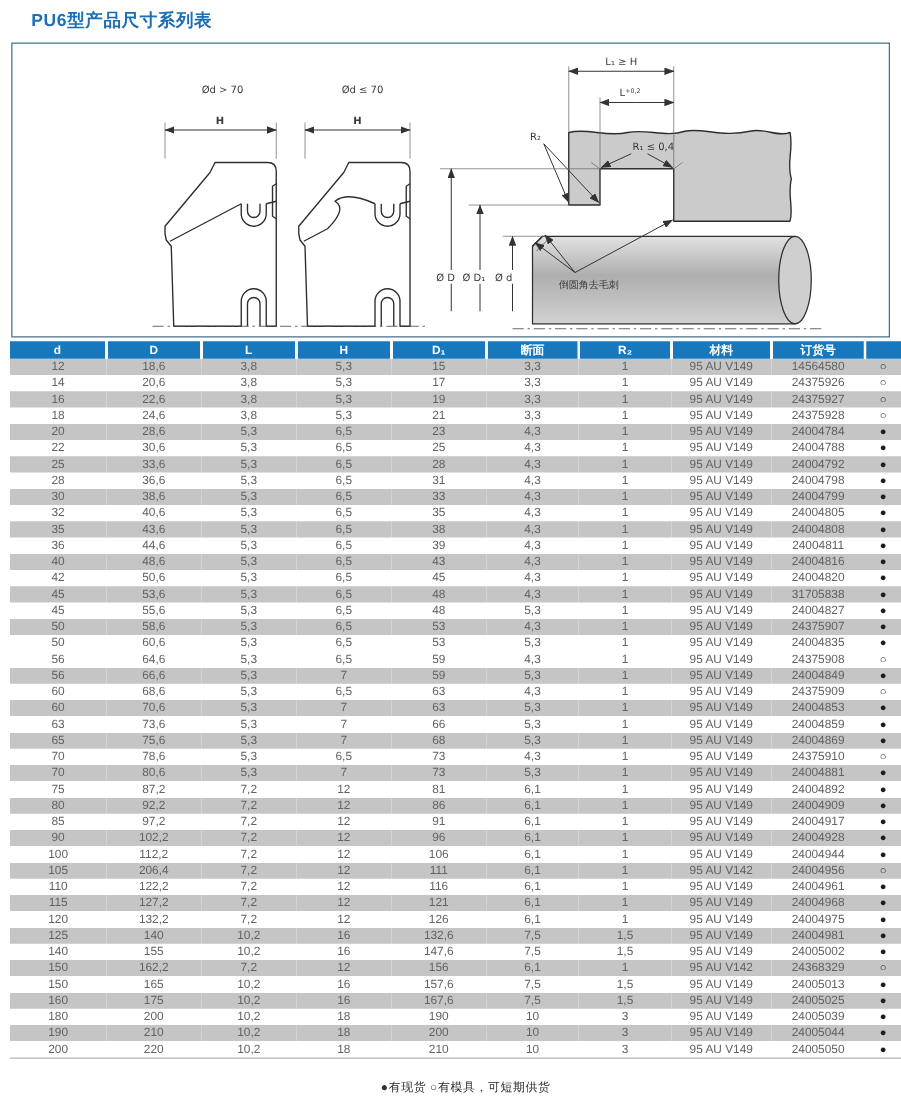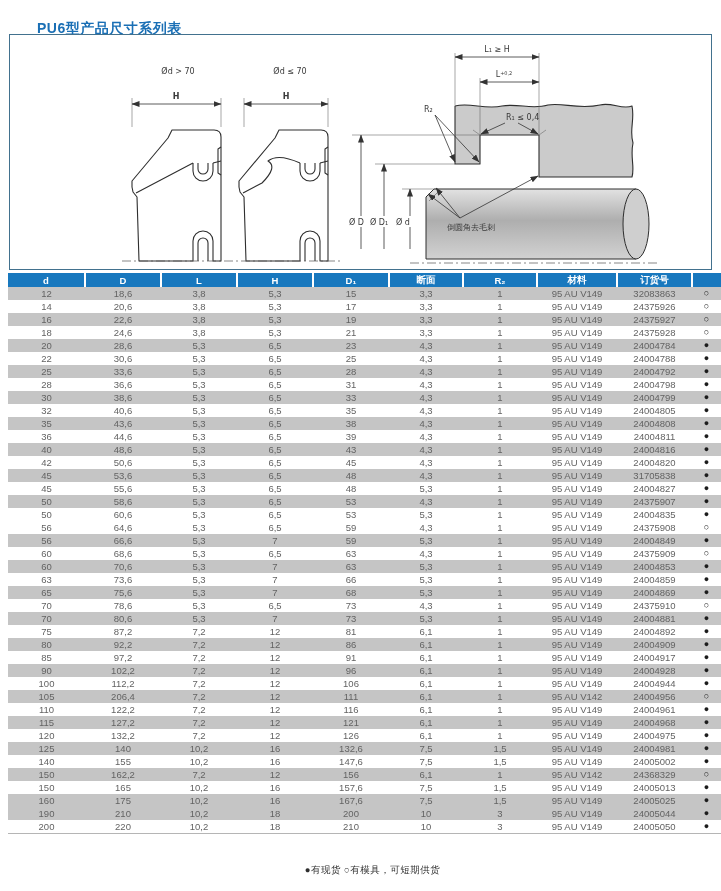--- a/index.html
+++ b/index.html
@@ -2,21 +2,21 @@
 <html><head>
 <meta charset="utf-8">
 <style>
   html,body{margin:0;padding:0;}
   body{
     width:721px;height:891px;position:relative;background:#ffffff;
     font-family:"Liberation Sans","DejaVu Sans",sans-serif;
     -webkit-font-smoothing:antialiased;overflow:hidden;
   }
   .page-title{
-    position:absolute;left:25px;top:8px;margin:12px;
+    position:absolute;left:25px;top:8px;margin:0;
     font-size:14px;font-weight:bold;color:#1a6fb5;letter-spacing:.5px;
   }
   .drawing-box{
     position:absolute;left:9px;top:34px;width:701px;height:234px;
     border:1px solid #42718e;background:#ffffff;
   }
   .drawing-box svg{display:block;}
   .dim-table{
     position:absolute;left:8px;top:273px;width:713px;
     border-collapse:collapse;table-layout:fixed;
@@ -180,21 +180,21 @@
   <tbody>
       <tr class="gray">
         <td>12</td>
         <td>18,6</td>
         <td>3,8</td>
         <td>5,3</td>
         <td>15</td>
         <td>3,3</td>
         <td>1</td>
         <td>95 AU V149</td>
-        <td>32083863</td>
+        <td>14564580</td>
         <td class="status">○</td>
       </tr>
       <tr class="white">
         <td>14</td>
         <td>20,6</td>
         <td>3,8</td>
         <td>5,3</td>
         <td>17</td>
         <td>3,3</td>
         <td>1</td>
@@ -651,20 +651,32 @@
         <td>175</td>
         <td>10,2</td>
         <td>16</td>
         <td>167,6</td>
         <td>7,5</td>
         <td>1,5</td>
         <td>95 AU V149</td>
         <td>24005025</td>
         <td class="status">●</td>
       </tr>
+      <tr class="white">
+        <td>180</td>
+        <td>200</td>
+        <td>10,2</td>
+        <td>18</td>
+        <td>190</td>
+        <td>10</td>
+        <td>3</td>
+        <td>95 AU V149</td>
+        <td>24005039</td>
+        <td class="status">●</td>
+      </tr>
       <tr class="gray">
         <td>190</td>
         <td>210</td>
         <td>10,2</td>
         <td>18</td>
         <td>200</td>
         <td>10</td>
         <td>3</td>
         <td>95 AU V149</td>
         <td>24005044</td>

